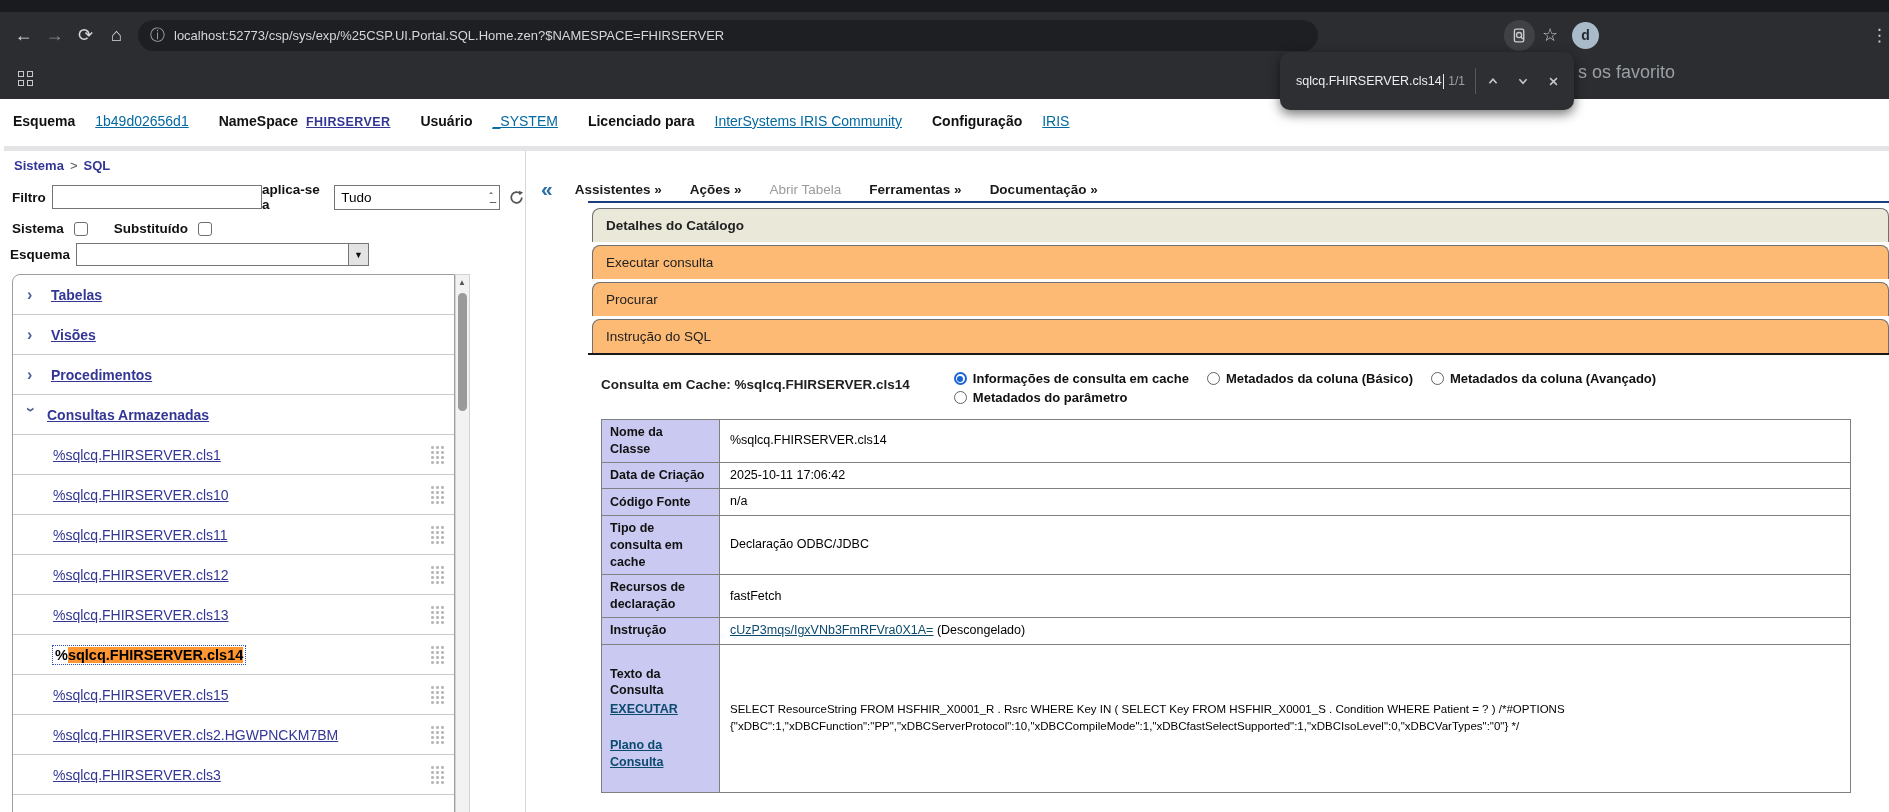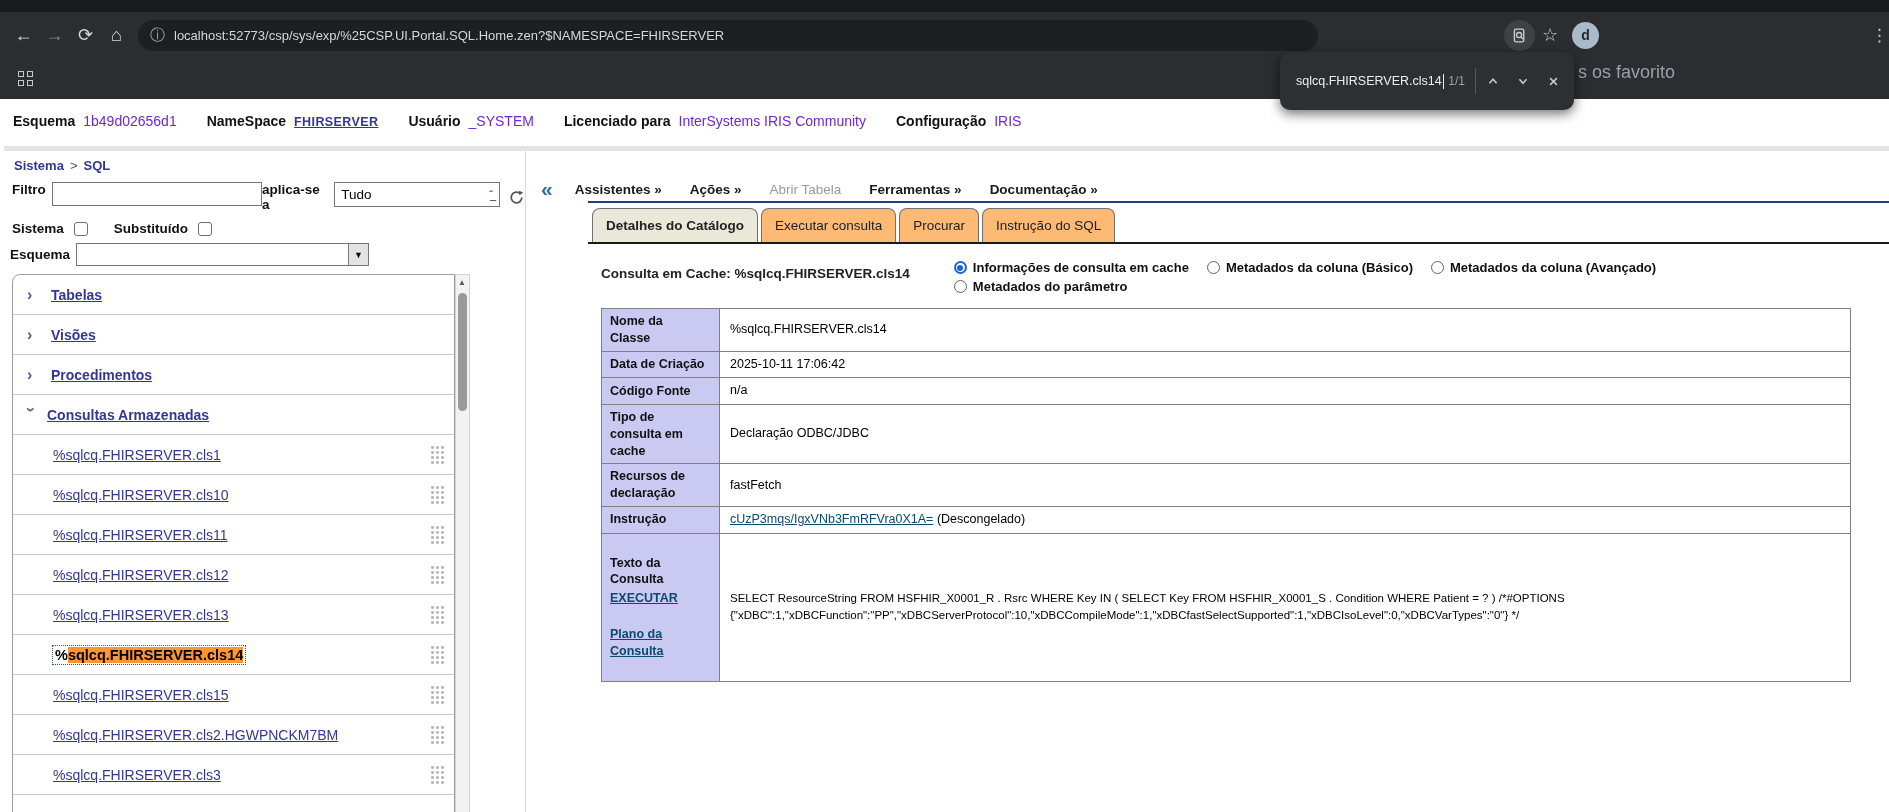--- a/index.html
+++ b/index.html
@@ -38,34 +38,34 @@
   .find-query { color:#eceef0; font-size:12.5px; white-space:nowrap; }
   .caret { display:inline-block; width:1.5px; height:15px; background:#e8eaed; margin-left:1px; vertical-align:-3px; }
   .find-count { color:#9aa0a6; font-size:12px; margin-left:auto; padding-right:10px; }
   .find-divider { width:1px; height:26px; background:#55585c; margin-right:2px; }
   .find-nav { width:30px; height:30px; display:flex; align-items:center; justify-content:center; border-radius:50%; }
 
   
   .page { position:absolute; top:99px; left:0; width:1889px; height:713px; background:#fff; color:#000; }
   .portal-header { display:flex; align-items:baseline; padding:14px 0 0 13px; height:44px; font-size:14px; }
   .ph-label { font-weight:bold; color:#111; }
-  .ph-value { color:#6d28d9; margin-left:8px; }
+  .ph-value { color:#0369a1; margin-left:20px;text-decoration:underline; }
   .ph-gap { width:30px; }
   .ns-link { color:#333695; font-weight:bold; text-decoration:underline; font-size:12.5px; letter-spacing:.4px; margin-left:8px; }
   .rule { height:5px; background:#e4e4e6; margin:3px 0 0 4px; }
 
   .columns { display:flex; height:663px; }
   .left-col { width:525px; flex:0 0 525px; position:relative; }
   .right-col { flex:1; border-left:1px solid #d8d8d8; position:relative; }
 
   .breadcrumb { padding:7px 0 2px 14px; font-size:13px; }
   .breadcrumb a { color:#333695; font-weight:bold; text-decoration:none; }
   .crumb-sep { color:#555; margin:0 6px; }
 
-  .filter-row { display:flex; margin:7px 0 0 12px; }
+  .filter-row { display:flex; align-items:center; margin:7px 0 0 12px; }
   .lbl-bold { font-weight:bold; font-size:13.5px; color:#111; }
   .filtro-input { width:212px; height:24px; border:1px solid #757575; margin-left:6px; font-size:13px; padding:0 4px; }
   .applies { margin-left:0; }
   .select-box { width:167px; height:25px; border:1px solid #757575; margin-left:4px; display:flex;
                 align-items:center; padding:0 6px; font-size:13.5px; position:relative; background:#fff; }
   .select-box .chev { margin-left:auto; font-size:11px; color:#222; }
   .refresh { margin-left:8px; display:flex; align-items:center; }
 
   .check-row { display:flex; align-items:center; margin:9px 0 0 12px; }
   .checkbox { width:14px; height:14px; border:1.5px solid #6b6f73; border-radius:3px; background:#fff;
@@ -97,21 +97,21 @@
   .vscroll .thumb { position:absolute; top:18px; left:2px; width:9px; height:118px; background:#9a9a9a; border-radius:5px; }
 
   
   .menubar { display:flex; align-items:center; padding:26px 0 0 15px; height:50px; }
   .collapse { color:#2e6fa6; font-size:21px; font-weight:bold; margin-right:22px; }
   .menu-item { font-weight:bold; font-size:13.5px; color:#1a1a1a; margin-right:28px; white-space:nowrap;text-align:right; }
   .menu-item.disabled { color:#9b9b9b; font-weight:normal; }
   .menu-underline { border-top:2px solid #1d3f7f; margin-left:62px; }
 
   .tabs-block { margin-left:62px; border-bottom:2px solid #191919; padding-left:4px; margin-top:5px; }
-  .tabs-row { display:flex; gap:3px; }
+  .tabs-row { display:flex; gap:3px;flex-direction:column; }
   .tab { height:34px; display:flex; align-items:center; padding:0 13px; font-size:13.5px; color:#222;
          background:#fdba74; border:1px solid #707070; border-bottom:none; border-radius:8px 8px 0 0; }
   .tab.active { background:#e9e8d9; font-weight:bold; }
 
   .catalog-row { display:flex; margin:16px 0 0 75px; align-items:flex-start; }
   .cache-label { font-weight:bold; font-size:13.5px; color:#222; white-space:nowrap; padding-top:6px; }
   .radio-grid { display:grid; grid-template-columns:max-content max-content max-content;
                 column-gap:18px; row-gap:4px; margin-left:44px; }
   .radio-opt { display:flex; align-items:center; font-weight:bold; font-size:13px; color:#111; white-space:nowrap; }
   .radio { width:13px; height:13px; border-radius:50%; border:1px solid #5f6368; background:#fff;

